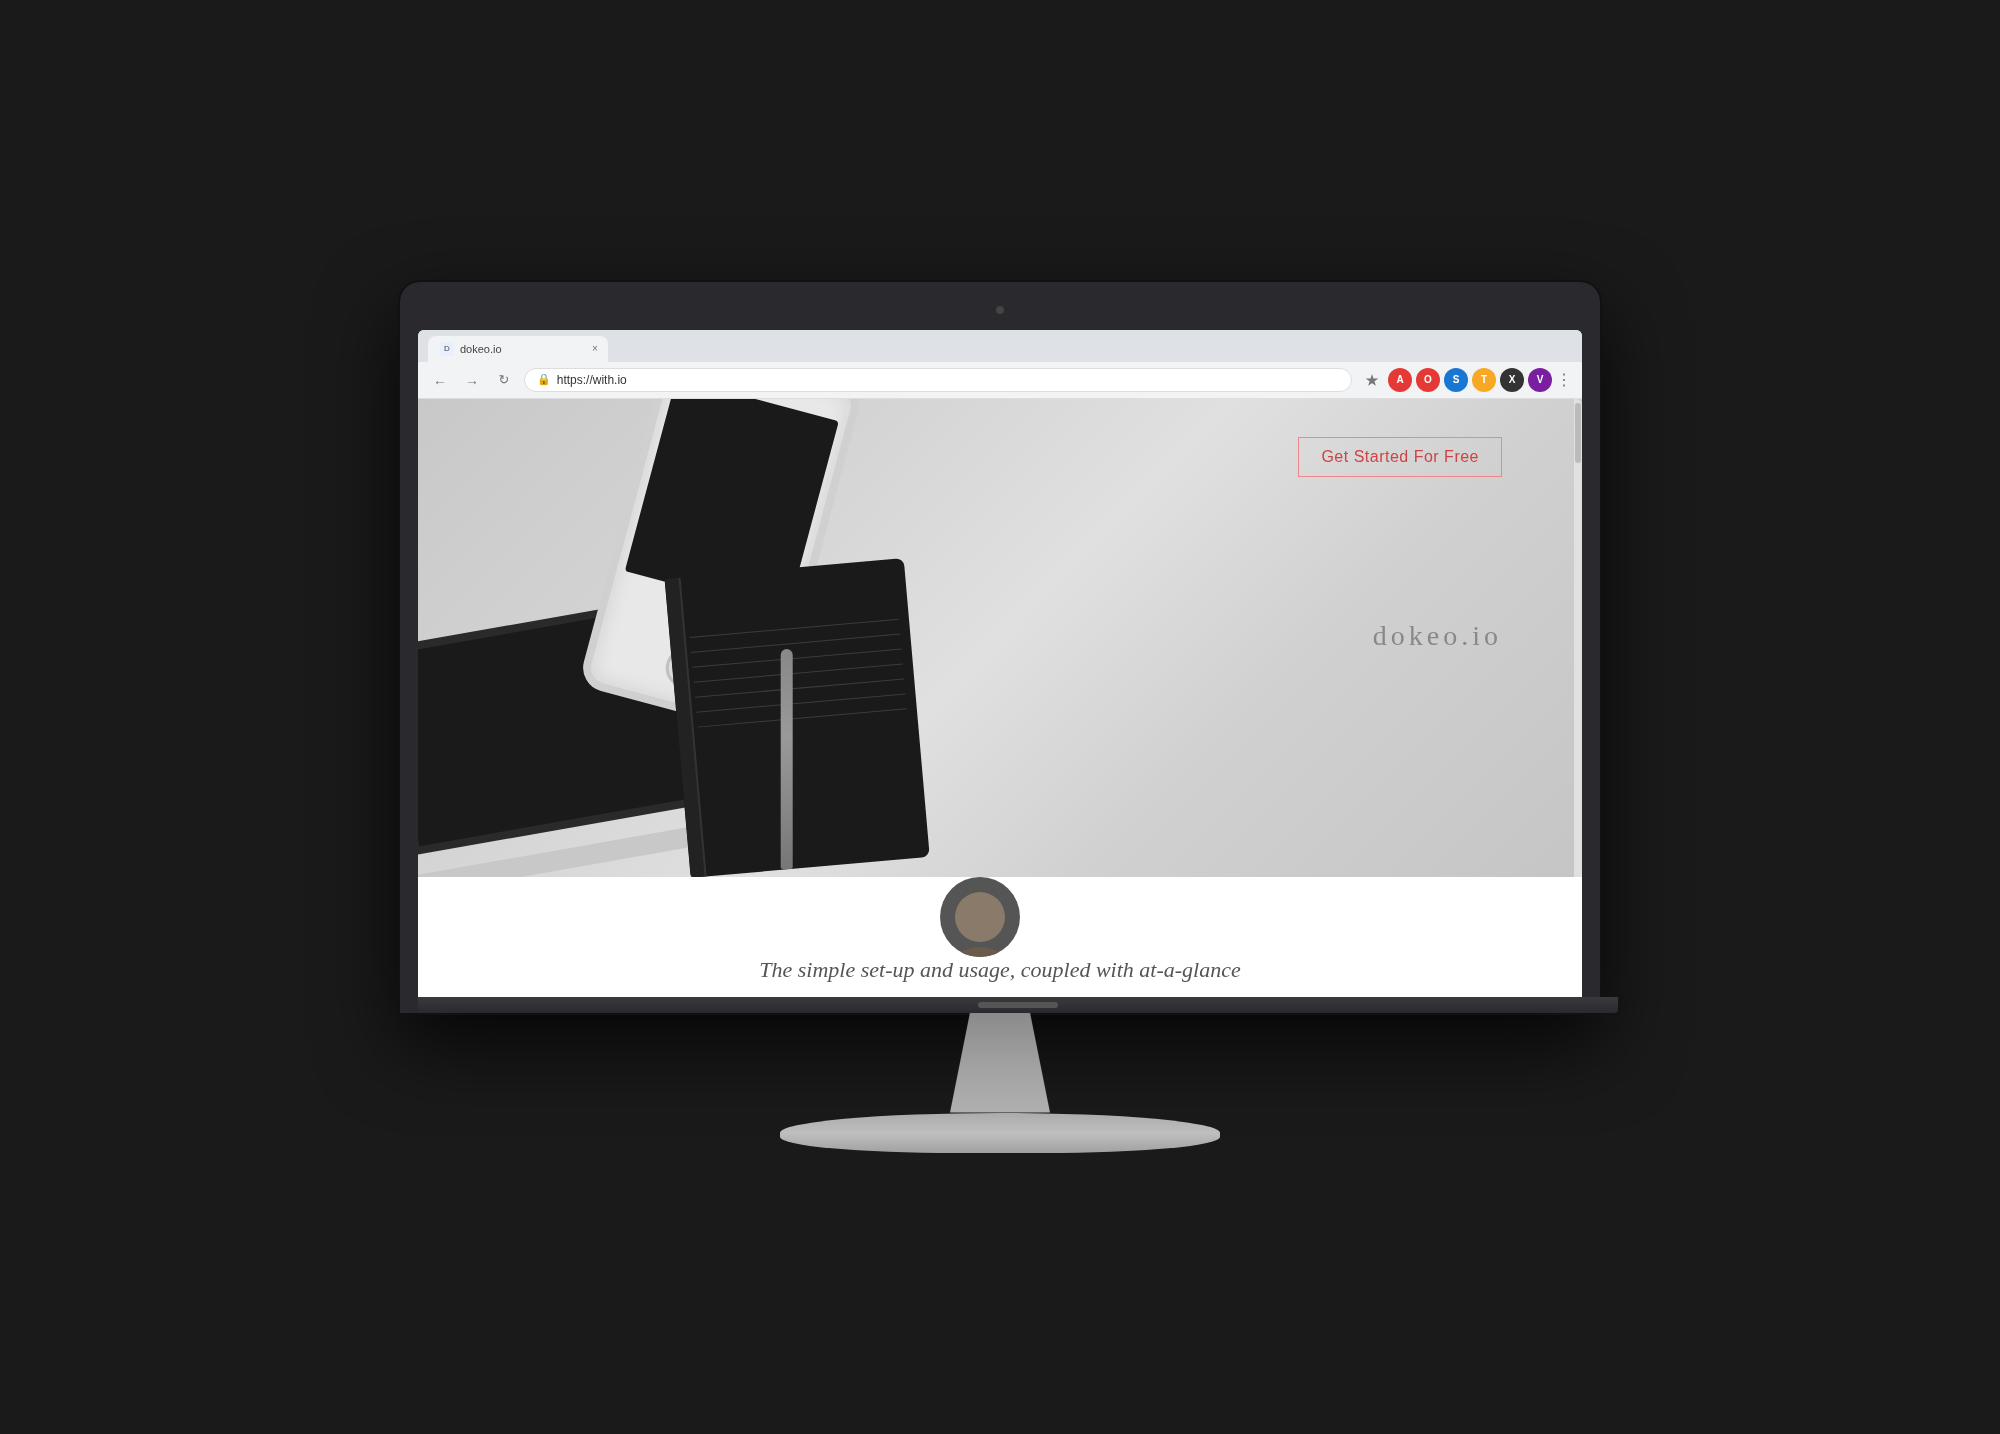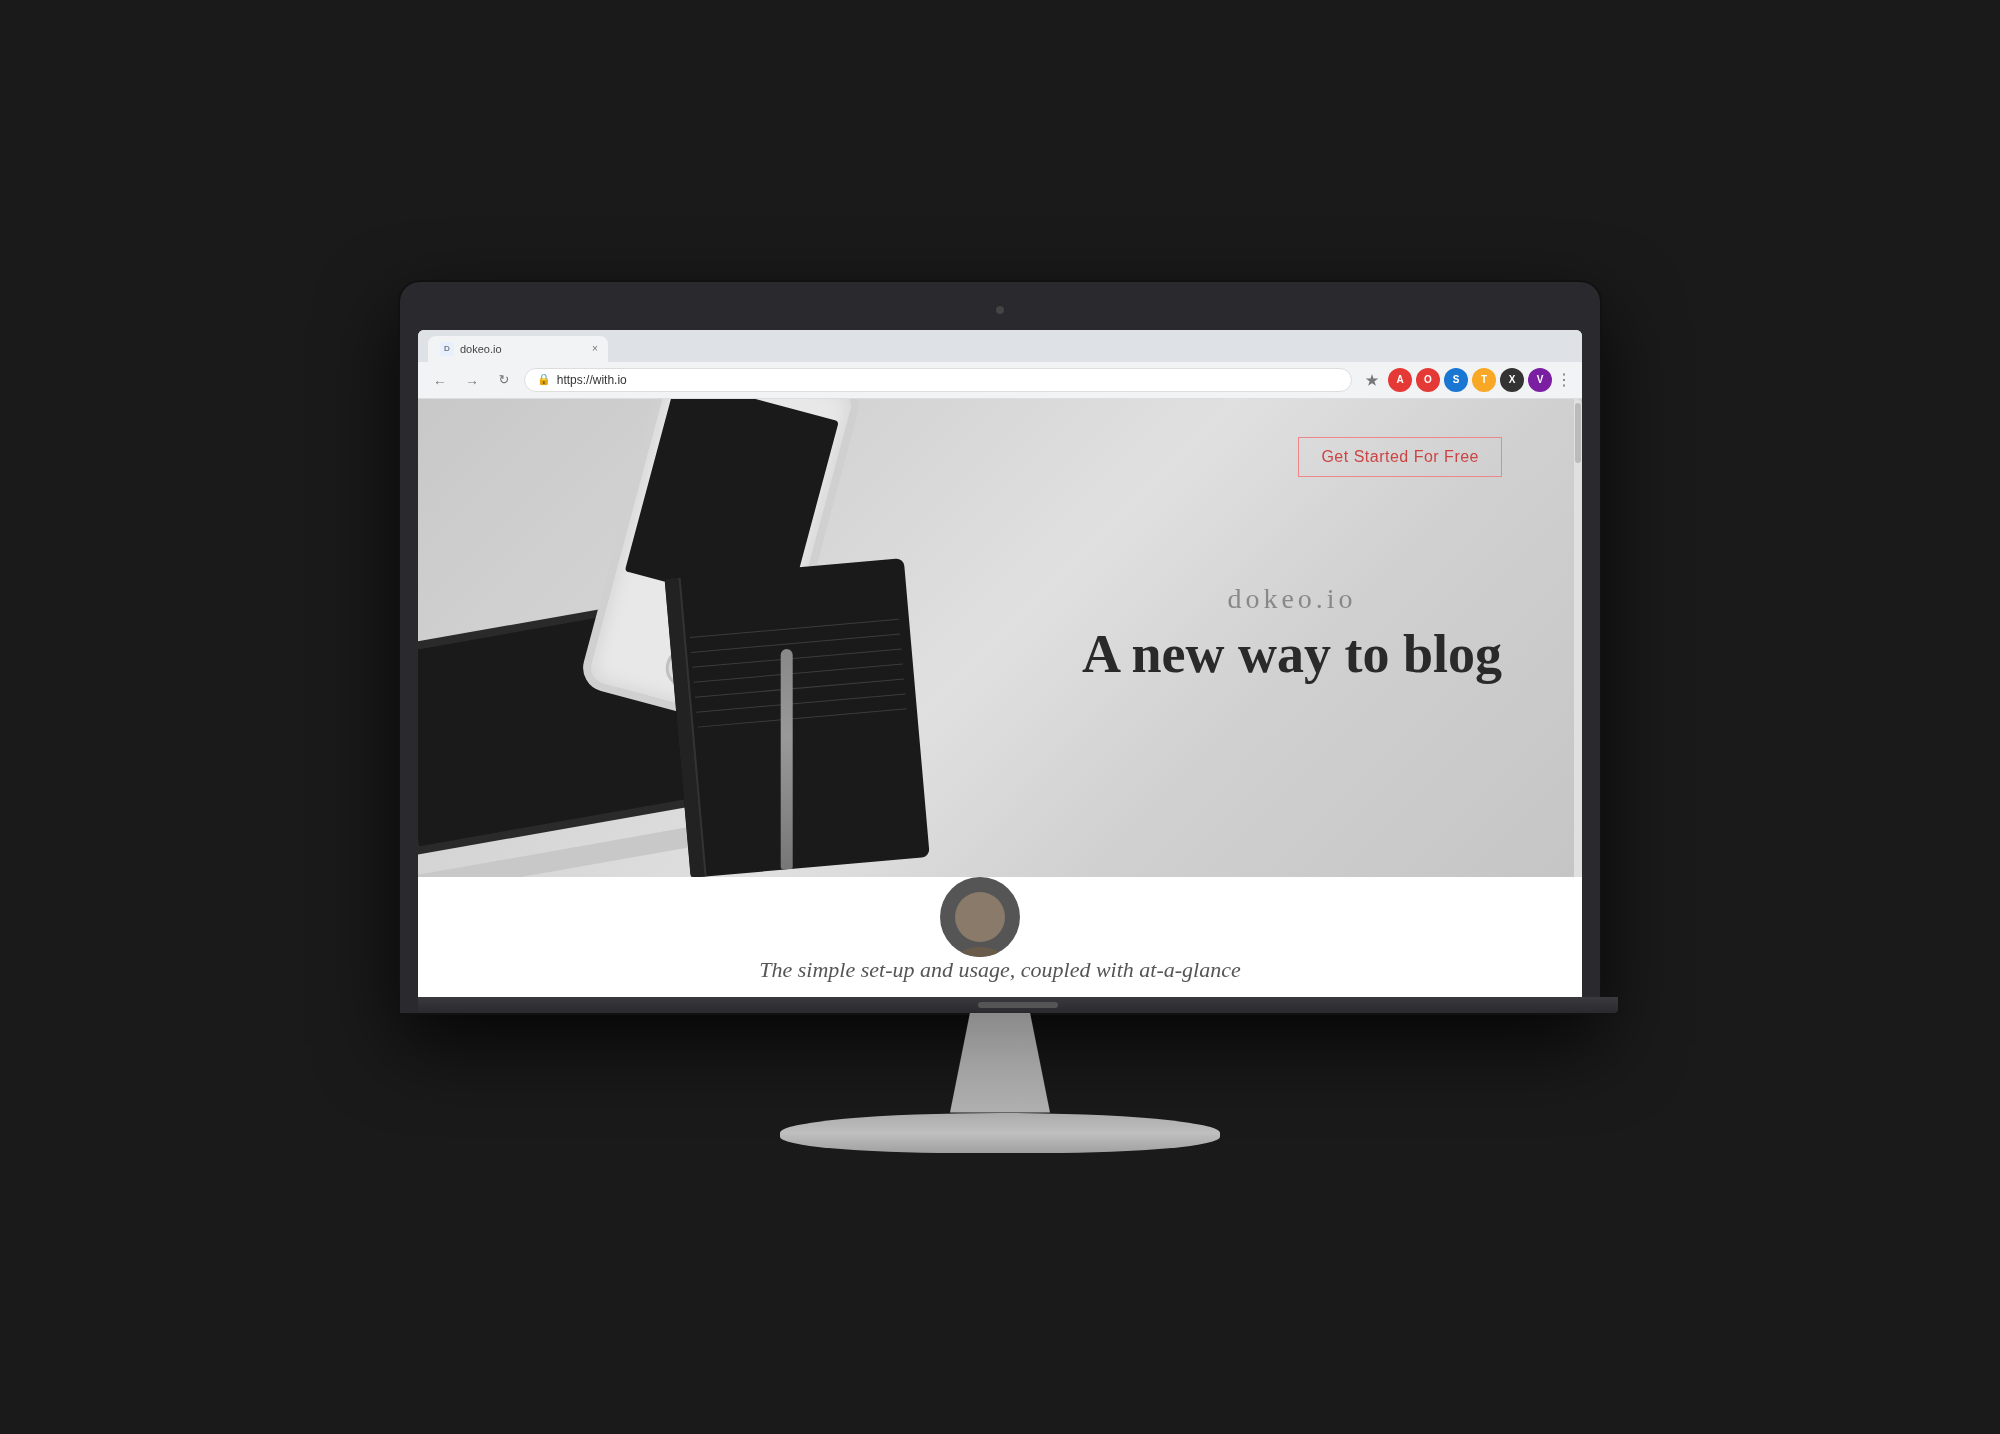--- a/index.html
+++ b/index.html
@@ -556,21 +556,20 @@
                 <div class="notebook-line"></div>
               </div>
             </div>
             <div class="pen"></div>
           </div>
 
           <button class="cta-btn">Get Started For Free</button>
 
           <div class="hero-text-overlay">
             <div class="site-name">dokeo.io</div>
-            <h1 class="hero-headline">A new way to blog</h1>
           </div>
 
           <div class="scrollbar-right">
             <div class="scrollbar-thumb"></div>
           </div>
         </div>
 
         <div class="below-fold">
           <div class="below-fold-avatar">
             <div class="avatar-head"></div>

